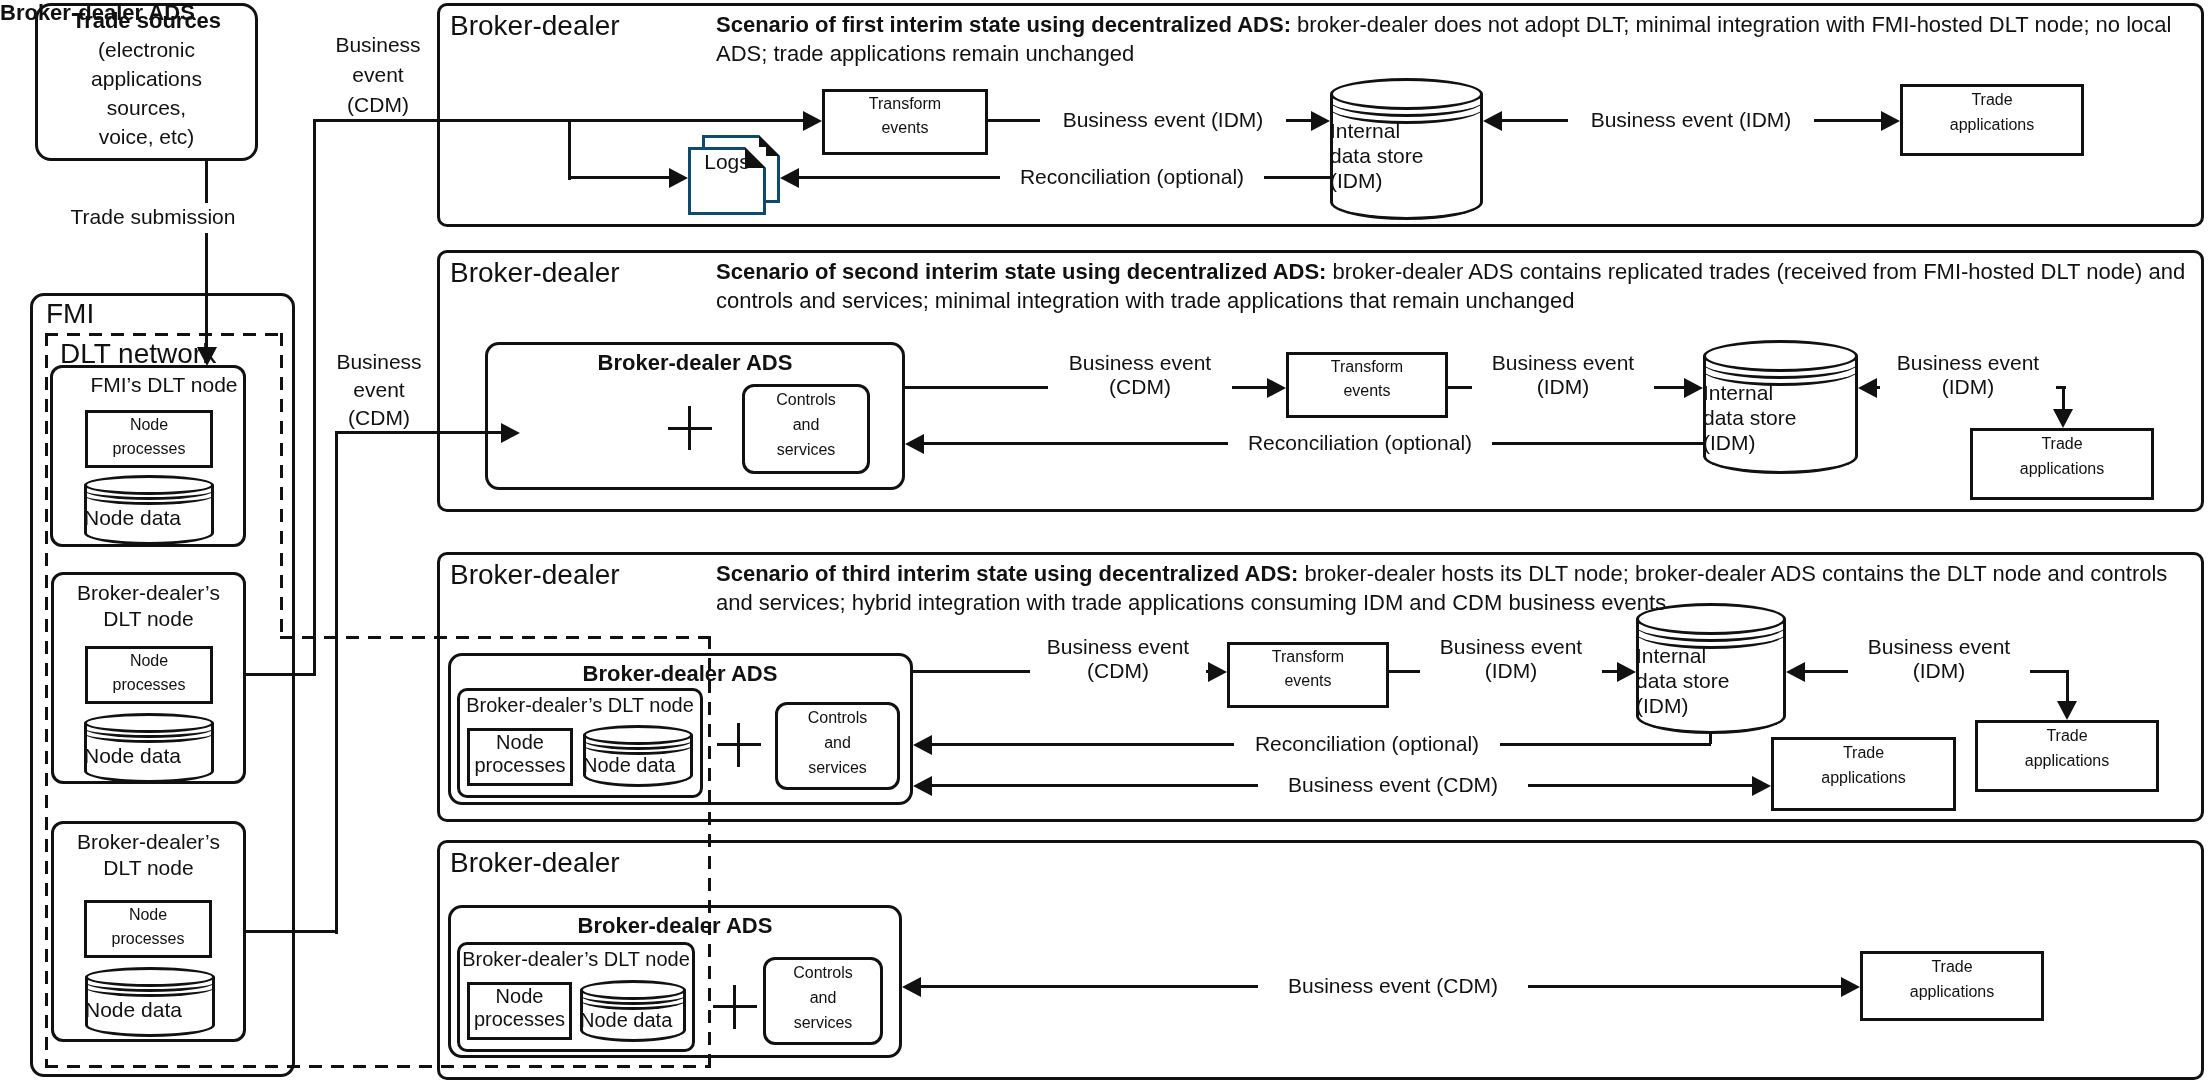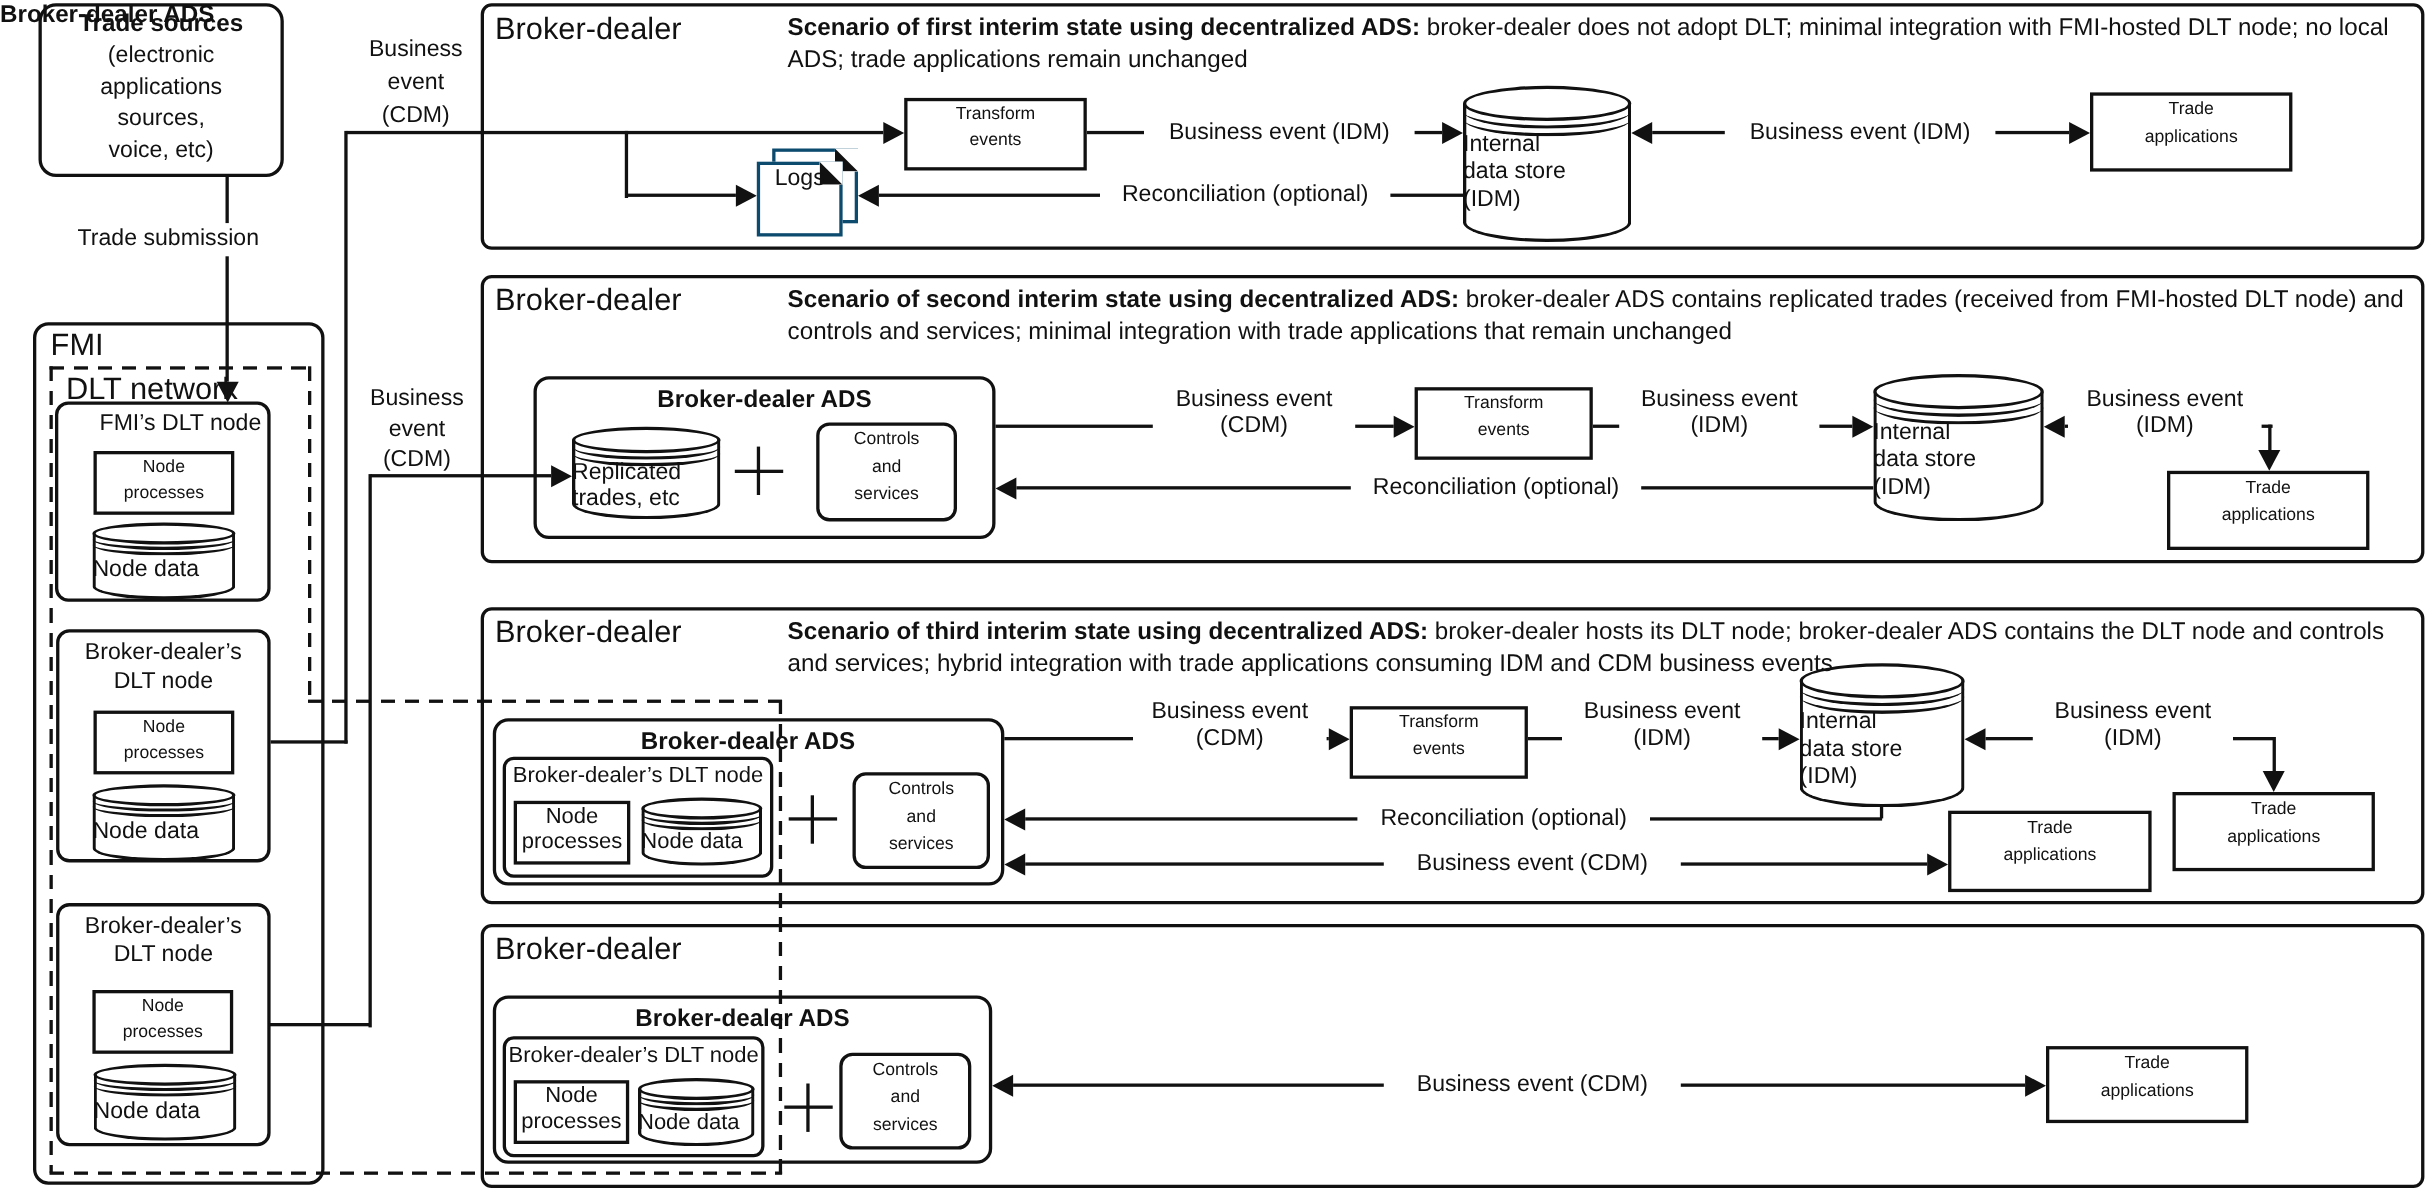--- a/index.html
+++ b/index.html
@@ -196,30 +196,20 @@
   </div>
 
   <div class="hd" style="left:450px;top:257px">Broker-dealer</div>
   <div class="scen" style="left:716px;top:257px;width:1475px">
     <span class="bold">Scenario of second interim state using decentralized ADS:</span><span> broker-dealer ADS contains replicated trades (received from FMI-hosted DLT node) and controls and services; minimal integration with trade applications that remain unchanged</span>
   </div>
 
   <div class="box rb14" style="left:485px;top:342px;width:420px;height:148px"></div>
   <div class="lbl bold" style="font-size:22px" style2="">Broker-dealer ADS</div>
   <div class="lbl bold" style="left:535px;top:350px;width:320px;font-size:22px">Broker-dealer ADS</div>
-  <div class="cyl cyl-med" style="left:520px;top:388px;width:135px;height:84px">
-    <div class="cb"></div>
-      <div class="ct"></div>
-      <div class="ca a1"></div>
-      <div class="ca a2"></div>
-    <div class="cl">
-      <div>Replicated</div>
-      <div>trades, etc</div>
-    </div>
-  </div>
   <div class="plus-h" style="left:668px;top:427px"></div>
   <div class="plus-v" style="left:688px;top:406px"></div>
   <div class="box rb12 cbox z20" style="left:742px;top:384px;width:128px;height:90px;line-height:25px">
     <div>Controls</div>
     <div>and</div>
     <div>services</div>
   </div>
 
   <div class="hl" style="left:905px;top:386px;width:362px"></div>
   <div class="ar ar-r" style="left:1267px;top:378px"></div>

